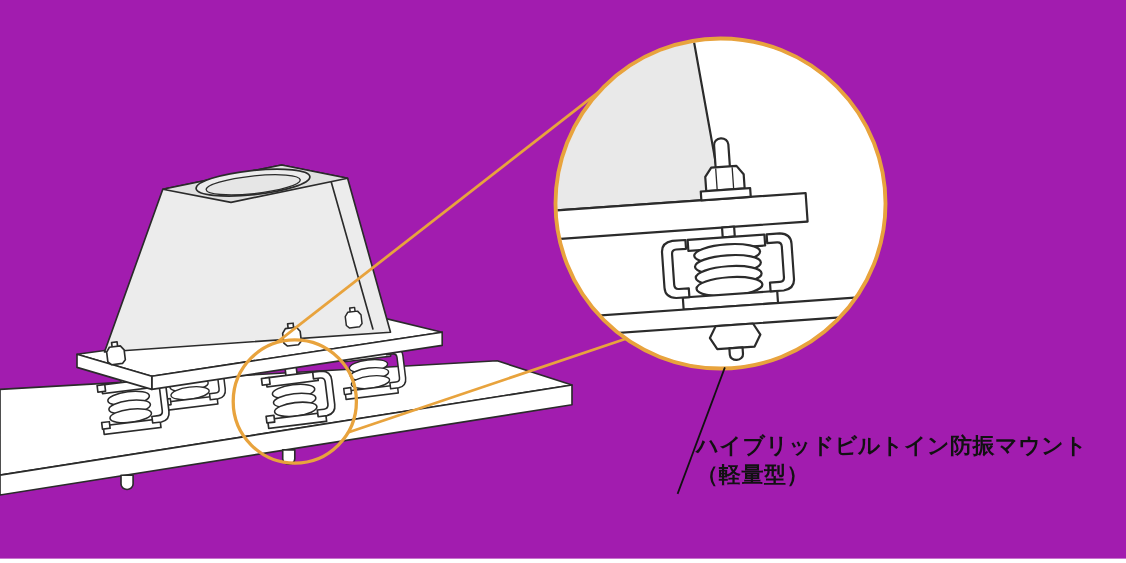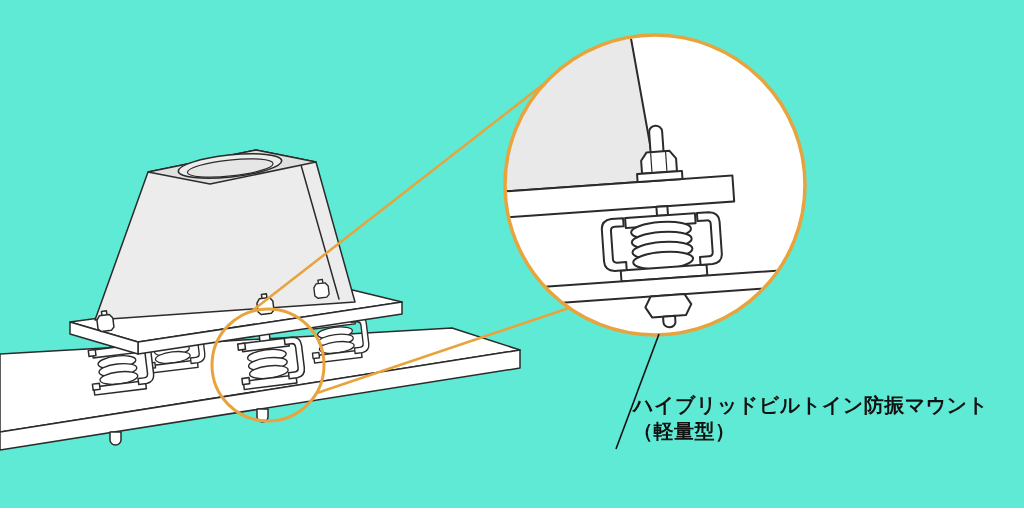--- a/index.html
+++ b/index.html
@@ -1,16 +1,16 @@
 <!DOCTYPE html>
 <html><head>
 <meta charset="utf-8">
 <style>
   html,body { margin:0; padding:0; background:#fff; }
-  .stage { position:relative; width:1024px; height:508px; background:#5eead4; overflow:hidden; }
+  .stage { position:relative; width:1024px; height:508px; background:#a21caf; overflow:hidden; }
   svg { position:absolute; left:0; top:0; }
   .p1  { fill:#ffffff; stroke:#2b2b2b; stroke-width:1.5; stroke-linejoin:round; }
   .pg  { fill:#ececec; stroke:#2b2b2b; stroke-width:1.5; stroke-linejoin:round; }
   .pt  { fill:#e0e0e0; stroke:#2b2b2b; stroke-width:1.5; stroke-linejoin:round; }
   .ln  { fill:none; stroke:#2b2b2b; stroke-width:1.5; stroke-linecap:round; }
   .coil{ fill:#ffffff; stroke:#2b2b2b; stroke-width:1.4; }
   .d2  { fill:#ffffff; stroke:#2b2b2b; stroke-width:2; stroke-linejoin:round; }
   .d2g { fill:#e9e9e9; stroke:#2b2b2b; stroke-width:2; stroke-linejoin:round; }
   .dcoil{ fill:#ffffff; stroke:#2b2b2b; stroke-width:2; }
   .dthin{ fill:none; stroke:#2b2b2b; stroke-width:1.2; }

